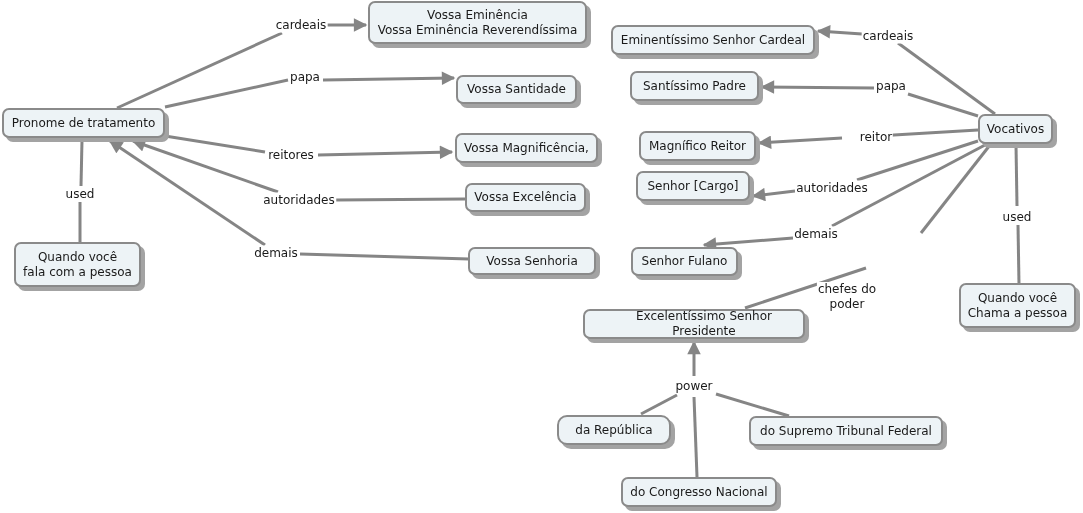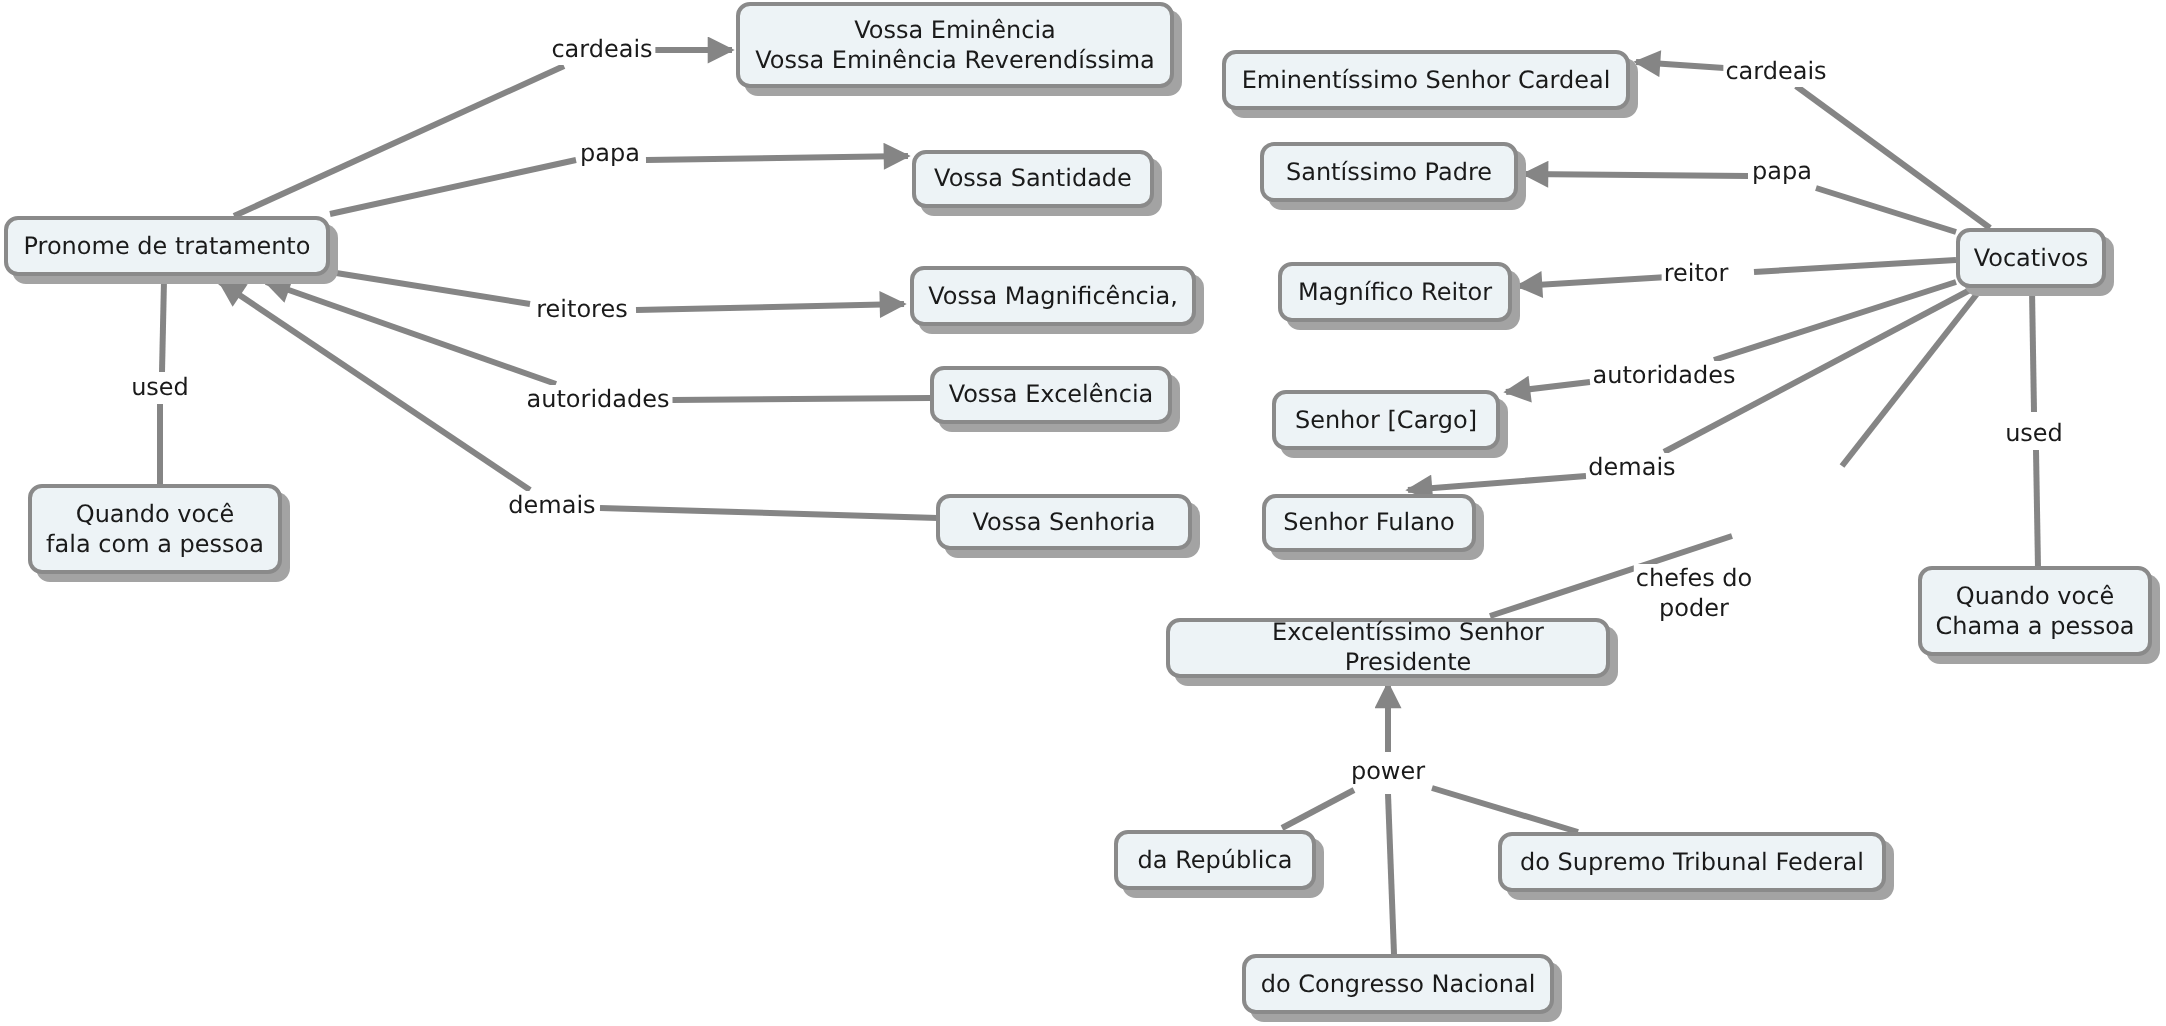--- a/index.html
+++ b/index.html
@@ -65,40 +65,40 @@
 <div class="node" style="left:368px;top:1px;width:219px;height:43px;text-align:center;">Vossa Eminência
 Vossa Eminência Reverendíssima</div>
 <div class="node" style="left:456px;top:75px;width:121px;height:29px;">Vossa Santidade</div>
 <div class="node" style="left:455px;top:133px;width:143px;height:30px;">Vossa Magnificência,</div>
 <div class="node" style="left:465px;top:183px;width:121px;height:29px;">Vossa Excelência</div>
 <div class="node" style="left:468px;top:247px;width:128px;height:28px;">Vossa Senhoria</div>
 
 <div class="node" style="left:611px;top:9px;width:204px;height:30px;margin-top:16px;">Eminentíssimo Senhor Cardeal</div>
 <div class="node" style="left:630px;top:71px;width:129px;height:30px;">Santíssimo Padre</div>
 <div class="node" style="left:639px;top:131px;width:117px;height:30px;">Magnífico Reitor</div>
-<div class="node" style="left:636px;top:195px;width:114px;height:30px;">Senhor [Cargo]</div>
+<div class="node" style="left:636px;top:171px;width:114px;height:30px;">Senhor [Cargo]</div>
 <div class="node" style="left:631px;top:247px;width:107px;height:29px;">Senhor Fulano</div>
 <div class="node" style="left:978px;top:114px;width:75px;height:30px;">Vocativos</div>
 <div class="node" style="left:959px;top:283px;width:117px;height:45px;">Quando você
 Chama a pessoa</div>
 
 <div class="node" style="left:583px;top:309px;width:222px;height:30px;padding-left:20px;">Excelentíssimo Senhor Presidente</div>
-<div class="node" style="left:557px;top:415px;width:101px;height:30px;">da República</div>
+<div class="node" style="left:557px;top:415px;width:114px;height:30px;border-radius:10px;">da República</div>
 <div class="node" style="left:749px;top:416px;width:194px;height:30px;">do Supremo Tribunal Federal</div>
 <div class="node" style="left:621px;top:477px;width:156px;height:30px;">do Congresso Nacional</div>
 
 <span class="lbl" style="left:301px;top:25px;">cardeais</span>
 <span class="lbl" style="left:305px;top:77px;">papa</span>
 <span class="lbl" style="left:291px;top:155px;">reitores</span>
 <span class="lbl" style="left:299px;top:200px;">autoridades</span>
 <span class="lbl" style="left:276px;top:253px;">demais</span>
 <span class="lbl" style="left:80px;top:194px;">used</span>
 
 <span class="lbl" style="left:888px;top:36px;">cardeais</span>
 <span class="lbl" style="left:891px;top:86px;">papa</span>
-<span class="lbl" style="left:848px;top:137px;text-align:right;">reitor</span>
+<span class="lbl" style="left:876px;top:137px;text-align:right;">reitor</span>
 <span class="lbl" style="left:832px;top:188px;">autoridades</span>
 <span class="lbl" style="left:816px;top:234px;">demais</span>
 <span class="lbl" style="left:847px;top:265px;margin-top:32px;">chefes do
 poder</span>
 <span class="lbl" style="left:1017px;top:217px;">used</span>
 
 <span class="lbl" style="left:694px;top:386px;">power</span>
 
 </body></html>

